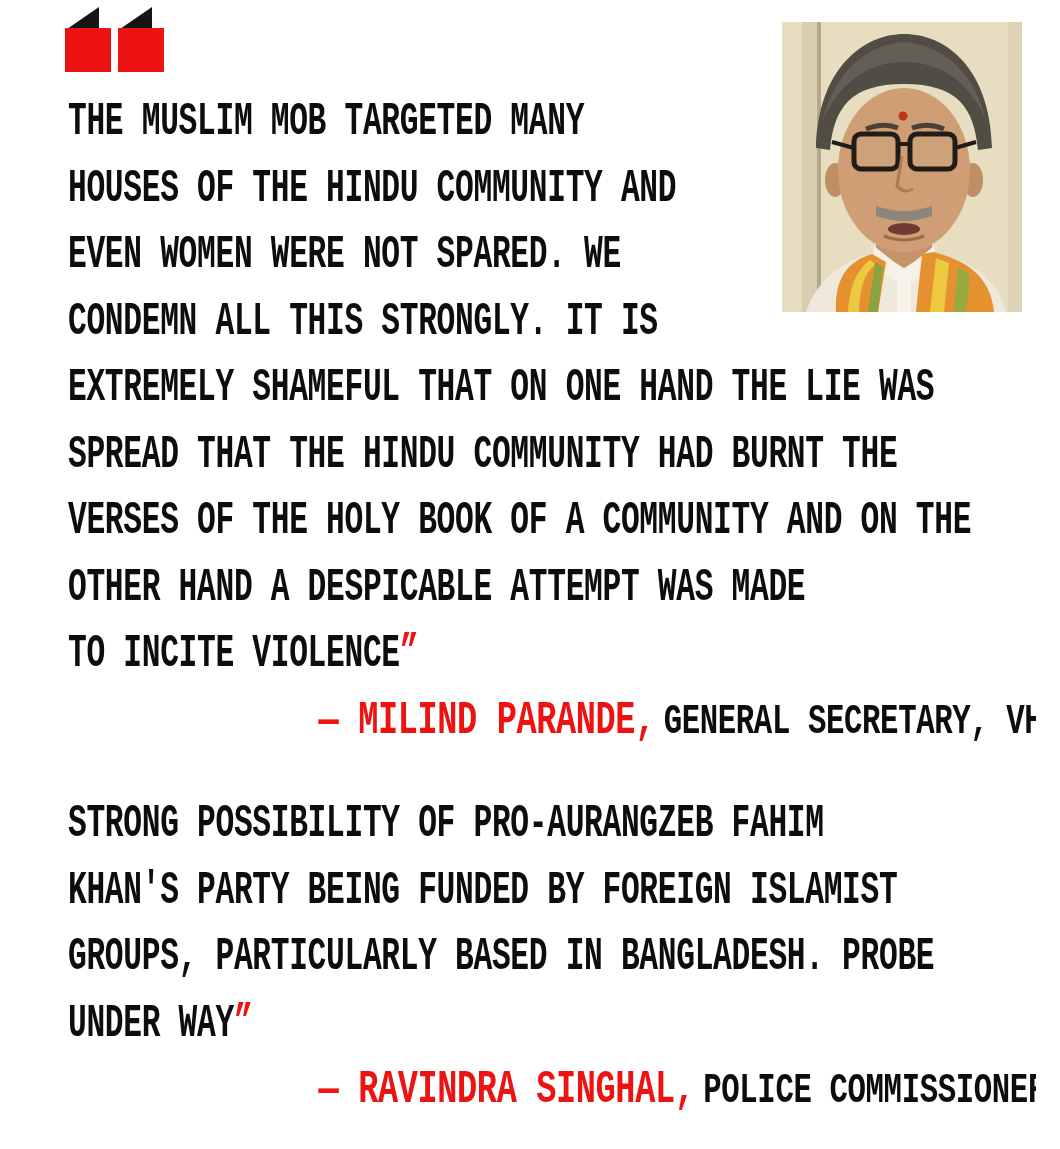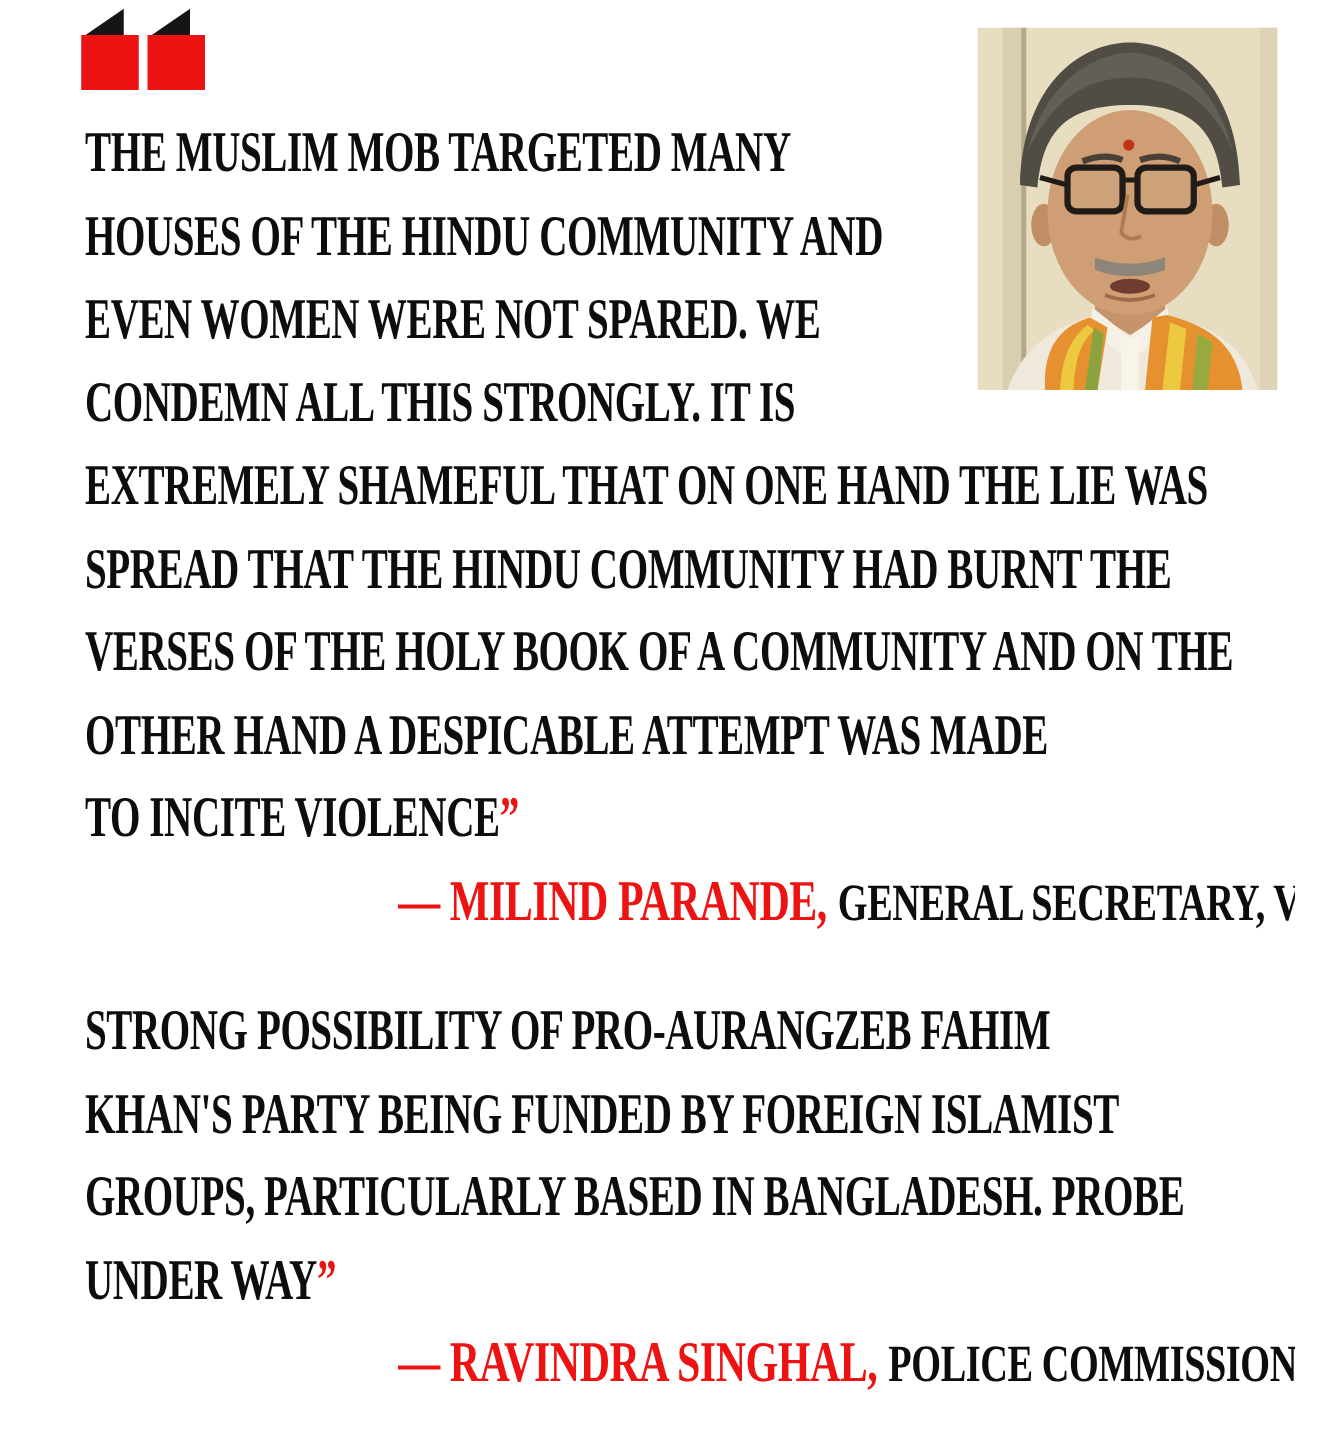--- a/index.html
+++ b/index.html
@@ -5,21 +5,21 @@
   :root{
     --red:#ed1312;
     --ink:#0d0d0d;
   }
   html,body{margin:0;padding:0;background:#ffffff;}
   .page{
     position:relative;
     width:1036px;height:1149px;
     background:#ffffff;
     overflow:hidden;
-    font-family:Liberation Serif, serif;
+    font-family:Liberation Mono, monospace;
   }
   
   .quote-icon{position:absolute;left:64px;top:6px;}
   
   .portrait{position:absolute;left:782px;top:22px;width:240px;height:290px;}
   
   .text-col{position:absolute;left:68px;right:40px;top:89px;}
   .q-line{
     height:66.5px;line-height:66.5px;
     white-space:nowrap;

